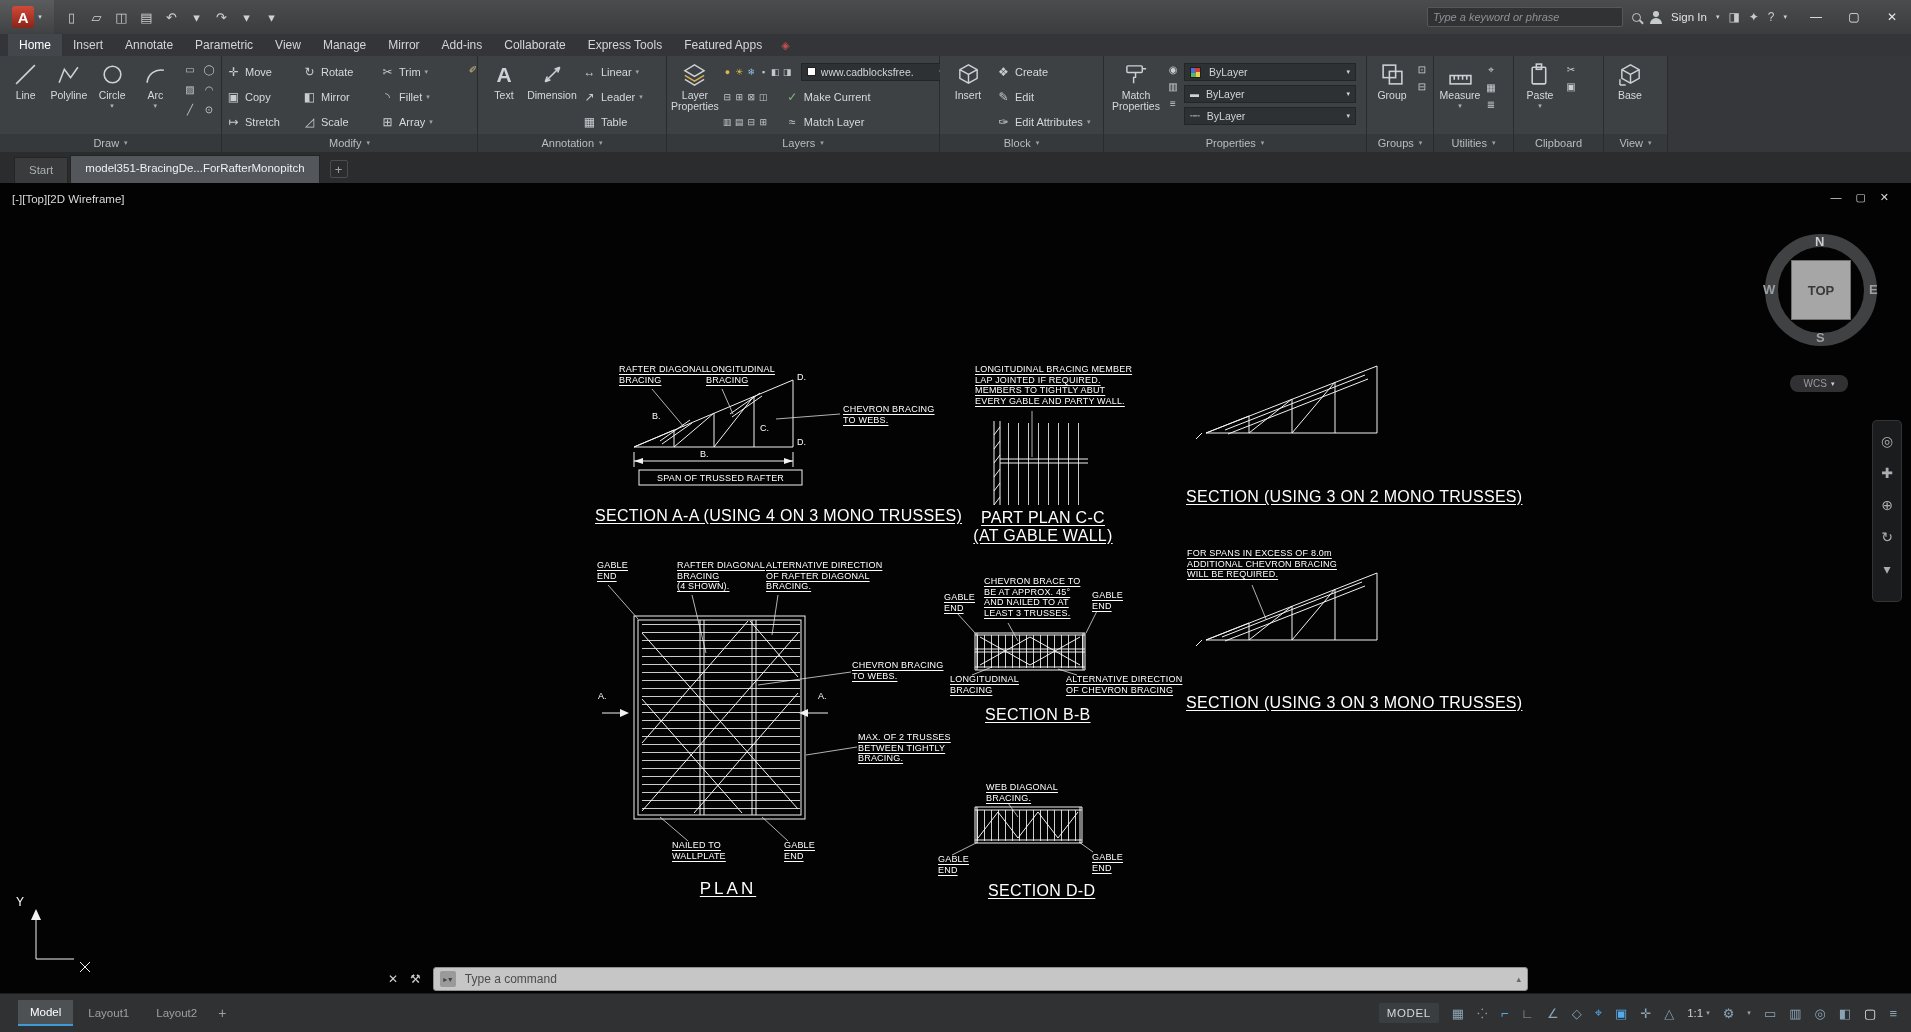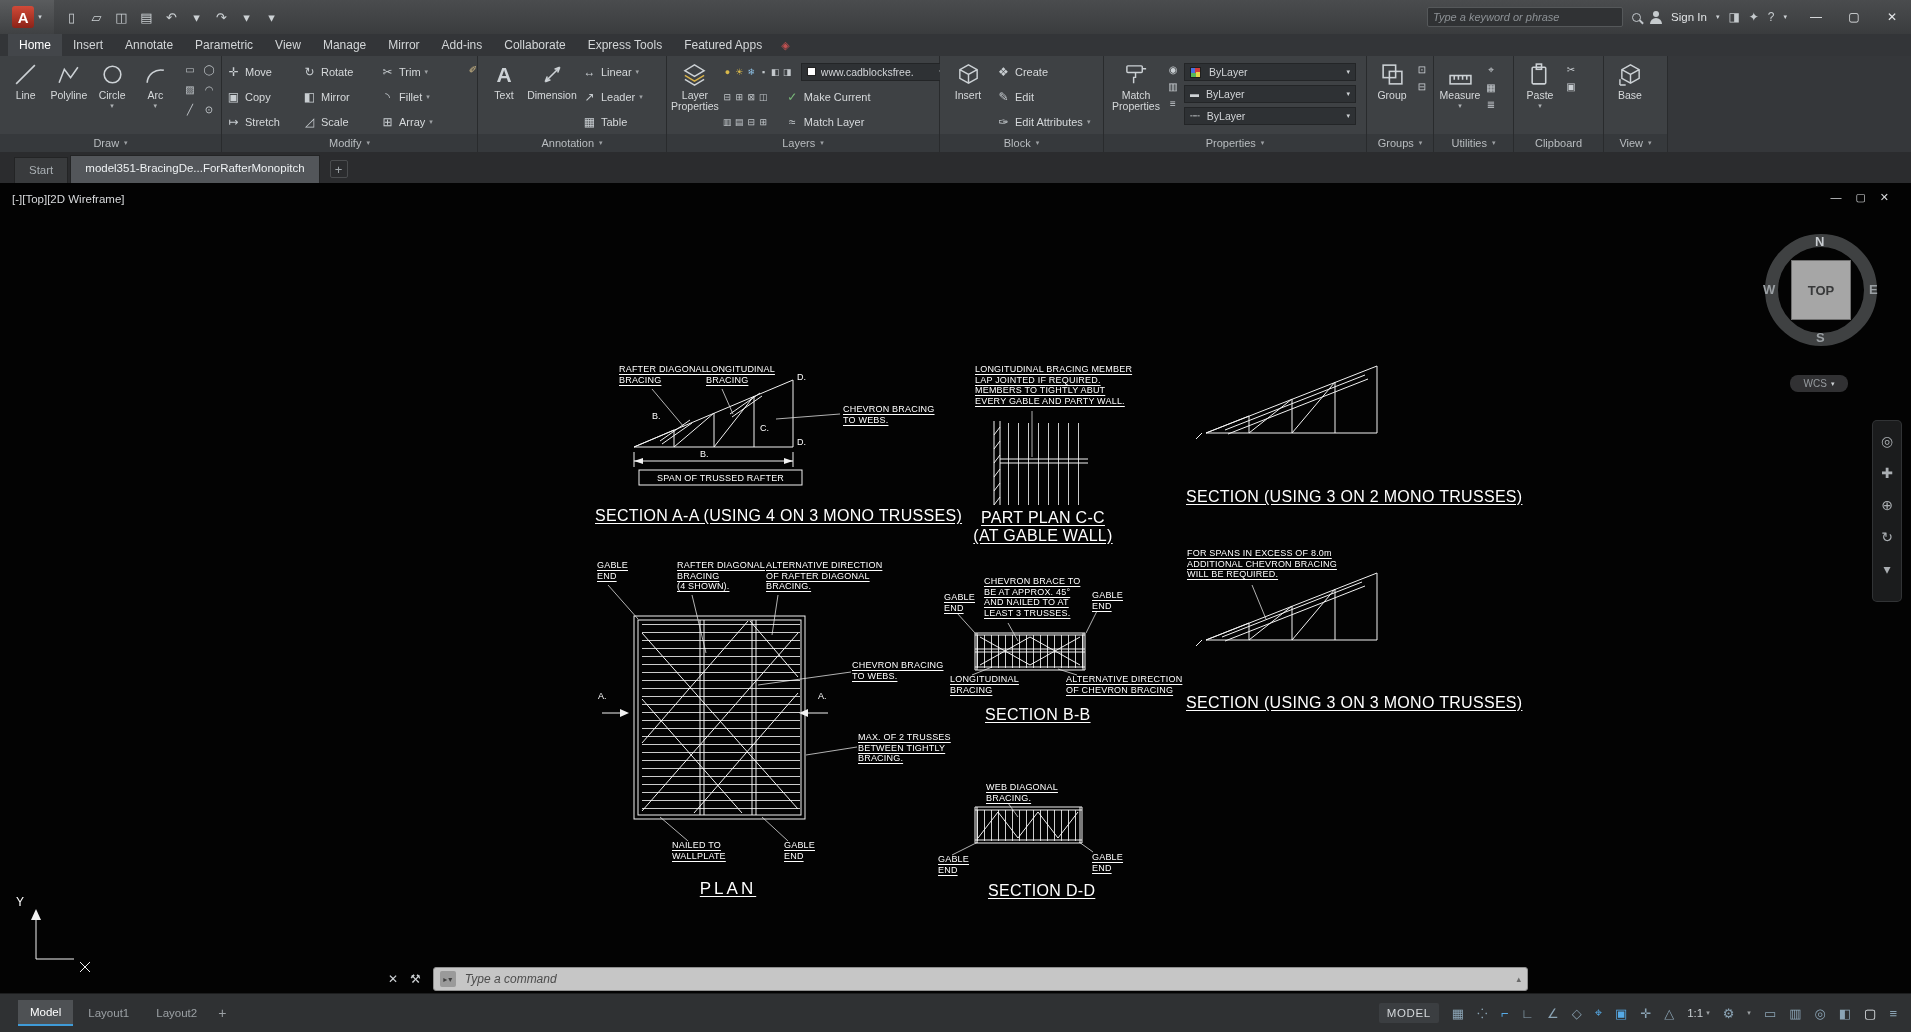--- a/index.html
+++ b/index.html
@@ -96,21 +96,21 @@
 #vc-top{position:absolute;left:36px;top:42px;width:60px;height:60px;background:#a6a6a6;border:1px solid #6f6f6f;color:#38393a;font-size:13px;font-weight:bold;display:flex;align-items:center;justify-content:center;cursor:pointer}
 #wcs{position:absolute;left:1790px;top:192px;width:58px;height:17px;background:rgba(70,70,72,.7);border-radius:8px;display:flex;align-items:center;justify-content:center;gap:4px;color:#969b9f;font-size:10px;cursor:pointer}
 
 #navbar{position:absolute;left:1872px;top:237px;width:30px;height:182px;background:rgba(88,92,96,.28);border:1px solid rgba(120,124,128,.25);border-radius:5px;display:flex;flex-direction:column;align-items:center;gap:16px;padding-top:12px}
 #navbar span{color:#c3c8cc;font-size:14px;cursor:pointer;opacity:.85}
 
 #cmdbar{position:absolute;left:388px;top:966px;width:1140px;height:26px;display:flex;align-items:center;z-index:26}
 #cmdbar .ci{color:#cfd3d6;font-size:12px;margin-right:12px;cursor:pointer}
 #cmdfield{flex:1;height:24px;background:#c6c6c6;border:1px solid #8f8f8f;border-radius:3px;display:flex;align-items:center;padding:0 6px}
 #cmdfield .cbox{width:16px;height:16px;background:#9a9a9a;border-radius:2px;color:#3f3f3f;font-size:8px;display:flex;align-items:center;justify-content:center;gap:1px;cursor:pointer}
-#cmdprompt{font-style:italic;color:#4c4c4c;font-size:12px;margin-left:9px;flex:1}
+#cmdprompt{color:#4c4c4c;font-size:12px;margin-left:9px;flex:1}
 #cmdfield .cup{color:#6a6a6a;font-size:9px;cursor:pointer}
 
 
 #bottombar{position:absolute;left:0;top:993px;width:100%;height:39px;background:#2f3133;border-top:1px solid #1c1d1e;display:flex;align-items:center;z-index:30}
 #laytabs{display:flex;align-items:center;gap:3px;margin-left:18px}
 .ltab{padding:6px 12px;font-size:11.5px;color:#9ba0a4;cursor:pointer}
 .ltab.active{background:#4e5154;color:#fff;border-bottom:2px solid #3f9bd8}
 .ltab-add{margin-left:6px;color:#9ba0a4;font-size:14px;cursor:pointer}
 #statusright{margin-left:auto;display:flex;align-items:center;gap:13px;padding-right:14px}
 .sb-model{font-size:11.5px;color:#d4d8db;letter-spacing:.6px;cursor:pointer;background:#3b3e41;padding:4px 8px;border-radius:2px}

